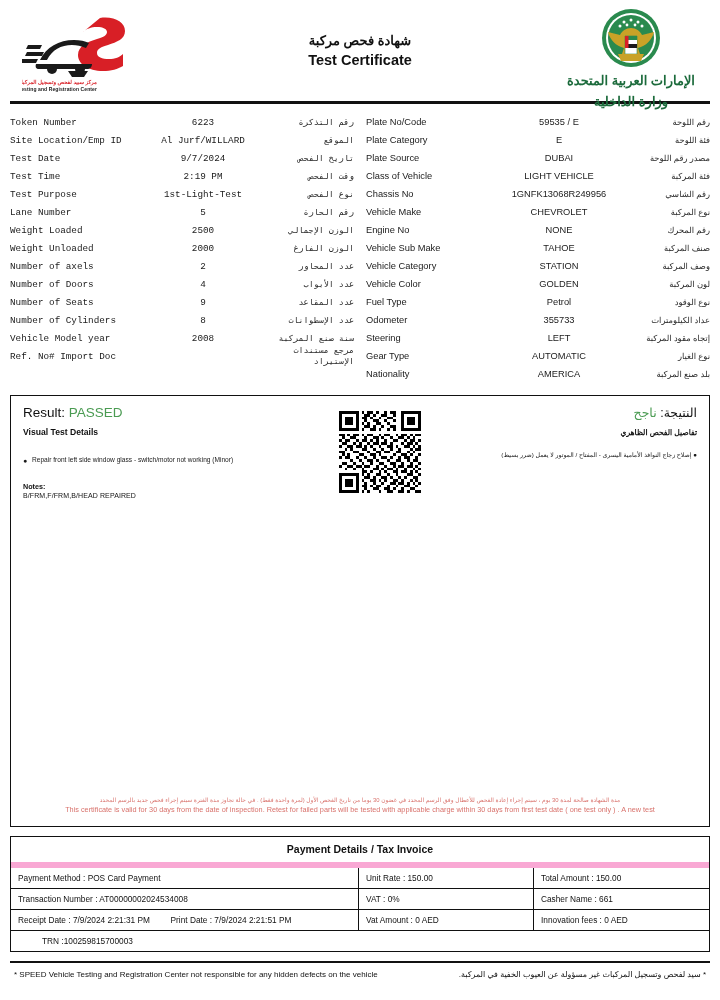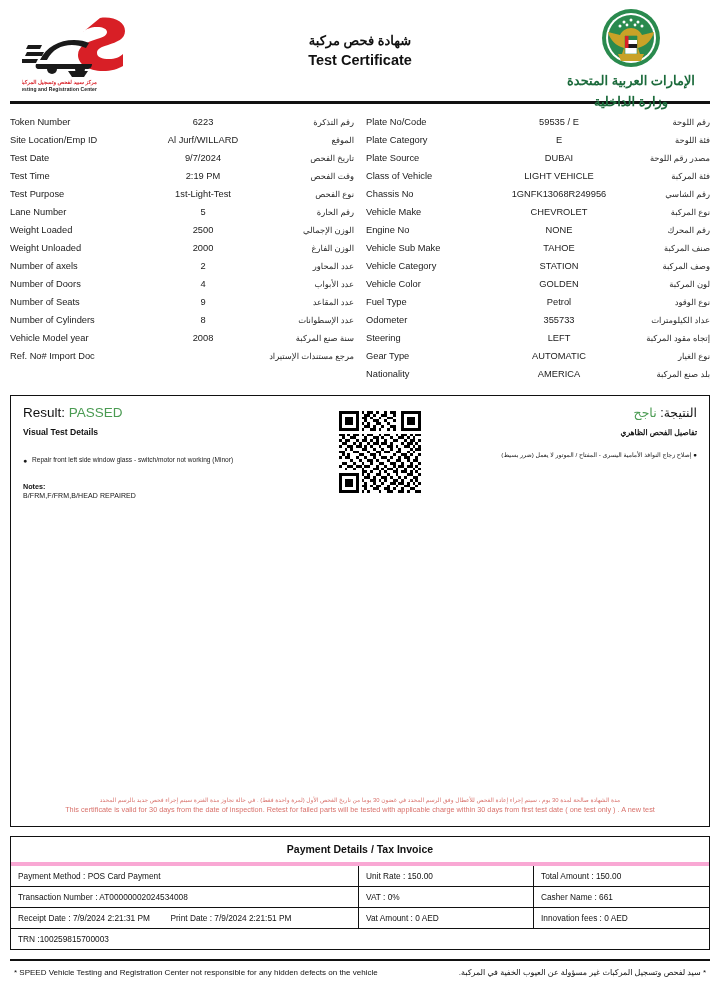--- a/index.html
+++ b/index.html
@@ -21,21 +21,21 @@
   .title-ar { font-size: 13px; font-weight: bold; direction: rtl; color: #111; }
   .title-en { font-size: 14.5px; font-weight: bold; margin-top: 4px; color: #111; }
   .logo-right { position: absolute; right: 14px; top: 8px; width: 130px; text-align: center; }
   .emblem-cap { font-size: 13px; font-weight: bold; color: #1c6b3c; direction: rtl; line-height: 1.45; margin-top: 2px; }
 
   .rule-thick { height: 3px; background: #111; margin: 1px 0 0 0; }
 
   
   .info { display: flex; padding-top: 9px; }
   .col { width: 50%; }
-  .col.left { padding-right: 6px; }
+  .col.left { padding-right: 6px; font-family: Liberation Mono, monospace; }
   .col.right { padding-left: 6px; }
   .irow { display: flex; align-items: center; height: 18px; font-size: 9.3px; }
   .ilabel { flex: 0 0 130px; text-align: left; color: #1a1a1a; }
   .ivalue { flex: 1; text-align: center; color: #1a1a1a; }
   .iar { flex: 0 0 88px; text-align: right; direction: rtl; font-size: 8.4px; color: #2a2a2a; }
 
   
   .result-box {
     position: relative; border: 1.6px solid #111; margin-top: 12px;
     height: 432px; background: #fff;
@@ -58,28 +58,28 @@
   .qr { position: absolute; left: 328px; top: 15px; width: 82px; height: 82px; }
   .qr svg { display: block; }
 
   .validity { position: absolute; left: 12px; right: 12px; bottom: 10px; color: #d9736d; }
   .validity .v-ar { font-size: 5.9px; direction: rtl; text-align: center; line-height: 1.5; }
   .validity .v-en { font-size: 7.3px; text-align: center; line-height: 1.45; margin-top: 1px; }
   .validity .v-en2 { font-size: 7.3px; text-align: right; line-height: 1.45; }
 
   
   .pay { margin-top: 9px; border: 1.4px solid #111; }
-  .pay-title { text-align: center; font-size: 10.5px; font-weight: bold; padding: 6px 0 7px; border-bottom: 4px solid #f9a8d4; color: #111; }
+  .pay-title { text-align: center; font-size: 10.5px; font-weight: bold; padding: 6px 0 7px; border-bottom: 6px solid #f9a8d4; color: #111; }
   .pay-row { display: flex; border-bottom: 1px solid #111; }
   .pay-row:last-child { border-bottom: none; }
   .pc { padding: 5px 7px; font-size: 8.3px; color: #111; }
   .pc.a { flex: 1 1 auto; border-right: 1px solid #111; }
   .pc.b { flex: 0 0 175px; border-right: 1px solid #111; }
   .pc.c { flex: 0 0 175px; }
-  .pc.full { flex: 1 1 auto; }
+  .pc.full { flex: 1 1 auto; margin-left: 24px; }
   .pc .gap { display: inline-block; width: 16px; }
 
   
   .foot-rule { height: 2px; background: #111; margin-top: 9px; }
   .footer { display: flex; align-items: flex-start; justify-content: space-between; padding: 7px 4px 0 4px; text-align: right; }
   .foot-en { font-size: 8px; color: #111; }
   .foot-ar { font-size: 8px; direction: rtl; color: #111; }
 </style>
 </head>
 <body>

